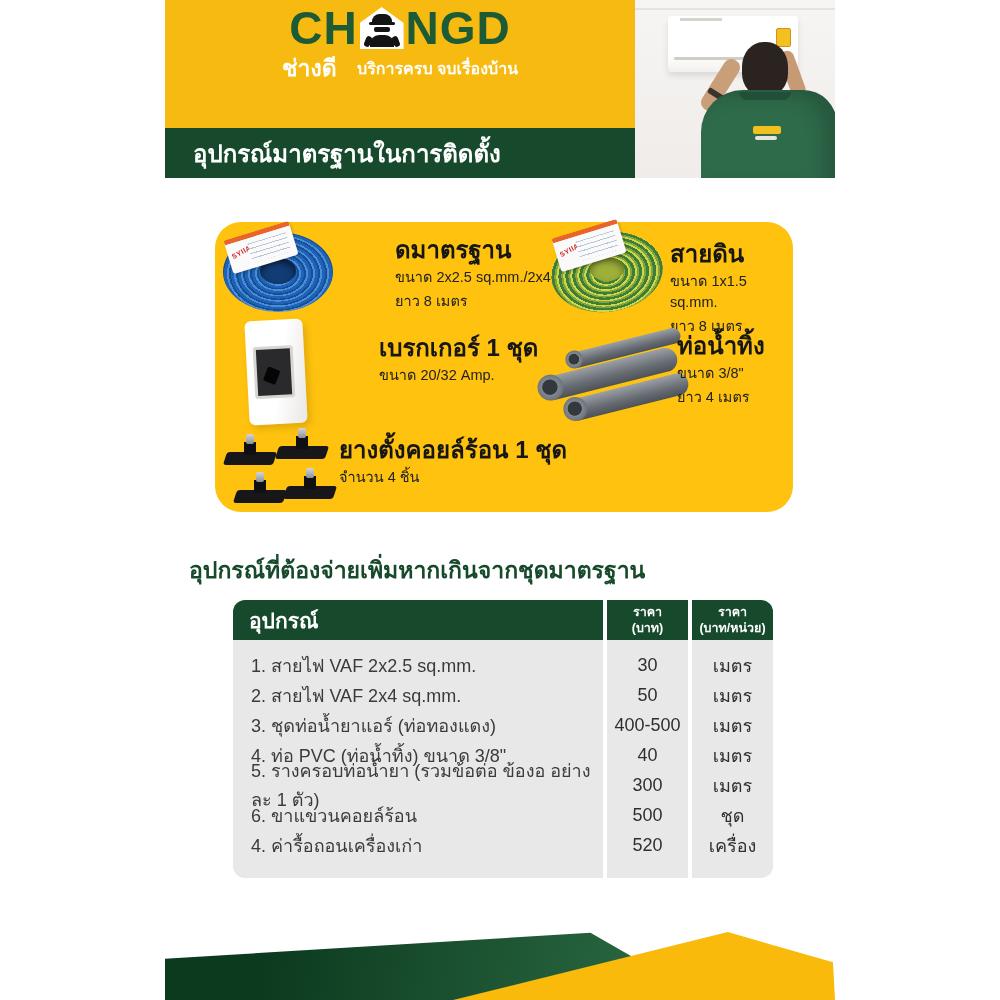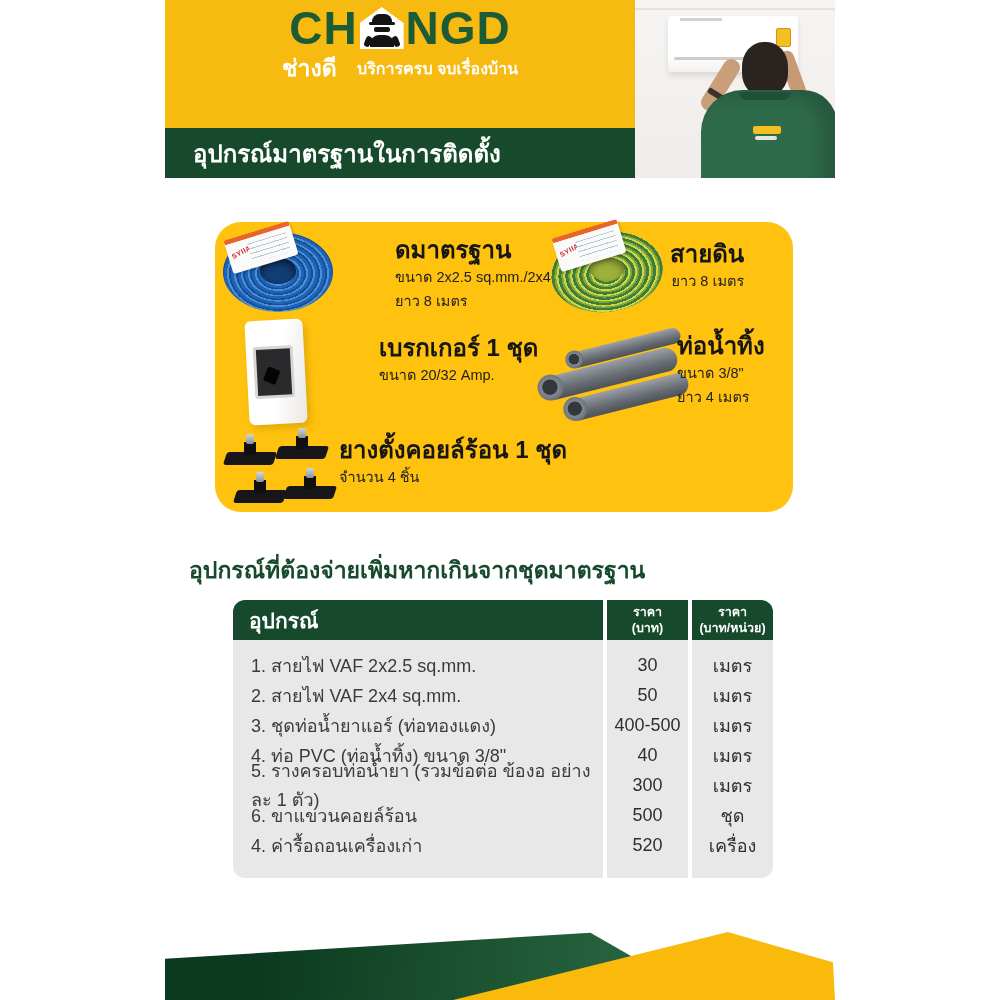--- a/index.html
+++ b/index.html
@@ -152,22 +152,23 @@
       </div>
 
       <div class="media" style="left:336px;top:6px;width:116px;height:86px;">
         <div class="coil coil-gy"></div>
         <div class="coil-hole-g"></div>
         <div class="coil-label">
           <span class="brand">SYIIA</span>
           <span class="lines"></span>
         </div>
       </div>
-      <div class="kit-text" style="left:455px;top:18px;text-align:right;">
+      <div class="kit-text" style="left:455px;top:18px;">
         <div class="kit-title">สายดิน</div>
+        <div class="kit-detail">ขนาด 1x1.5 sq.mm.</div>
         <div class="kit-detail">ยาว 8 เมตร</div>
       </div>
 
       <div class="media" style="left:28px;top:98px;width:66px;height:110px;">
         <div class="breaker">
           <div class="breaker-win"></div>
           <div class="breaker-toggle"></div>
         </div>
       </div>
       <div class="kit-text" style="left:164px;top:112px;">

